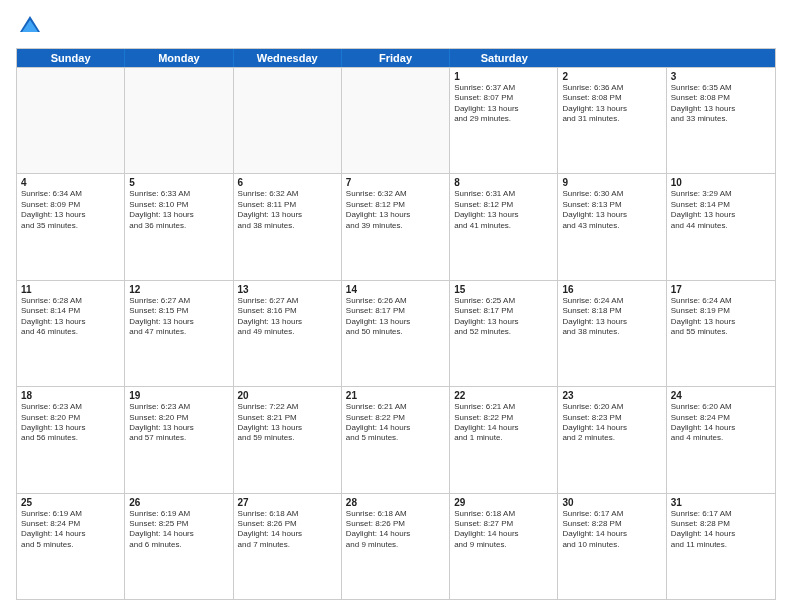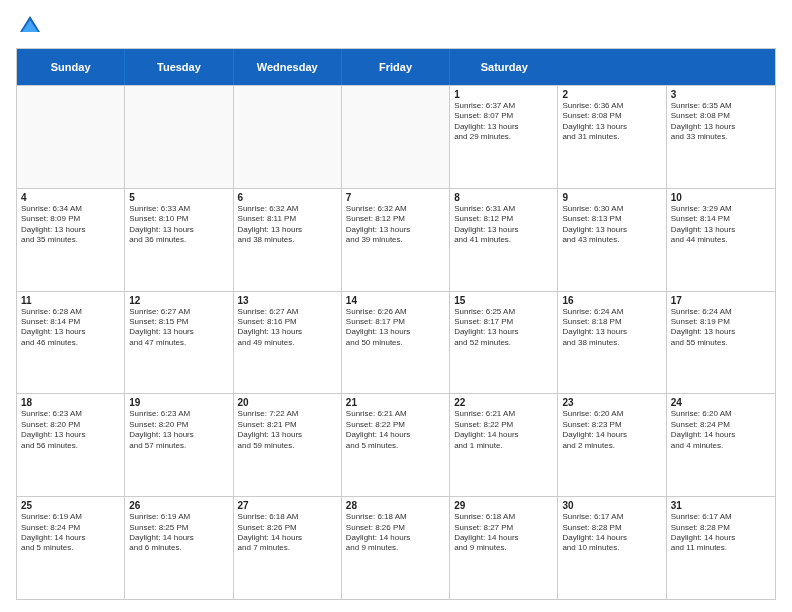--- a/index.html
+++ b/index.html
@@ -70,21 +70,21 @@
     .cal-header {
       display: grid;
       grid-template-columns: repeat(7, 1fr);
       background: #1565c0;
     }
     .cal-header-cell {
       color: #fff;
       font-size: 11px;
       font-weight: bold;
       text-align: center;
-      padding: 12px 2px;
+      padding: 3px 2px;
       border-right: 1px solid #1976d2;
     }
     .cal-header-cell:last-child { border-right: none; }
     .cal-body {
       flex: 1;
       display: flex;
       flex-direction: column;
     }
     .cal-row {
       display: grid;
@@ -132,21 +132,21 @@
     </div>
     <div class="title-section">
       <div class="month-title"></div>
       <div class="location"></div>
     </div>
   </div>
 
   <div class="calendar">
     <div class="cal-header">
     <div class="cal-header-cell">Sunday</div>
-        <div class="cal-header-cell">Tuesday</div>
+        <div class="cal-header-cell">Monday</div>
         <div class="cal-header-cell">Wednesday</div>
         <div class="cal-header-cell">Friday</div>
         <div class="cal-header-cell">Saturday</div>
       </div>
     <div class="cal-body">
     <div class="cal-row">
           <div class="cal-cell empty"></div>
           <div class="cal-cell empty"></div>
           <div class="cal-cell empty"></div>
           <div class="cal-cell empty"></div>

